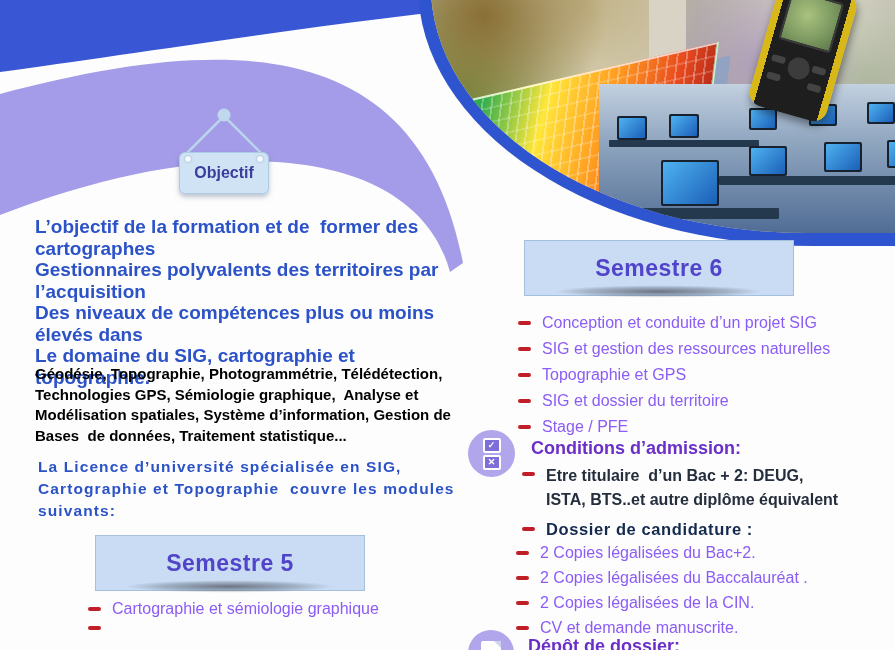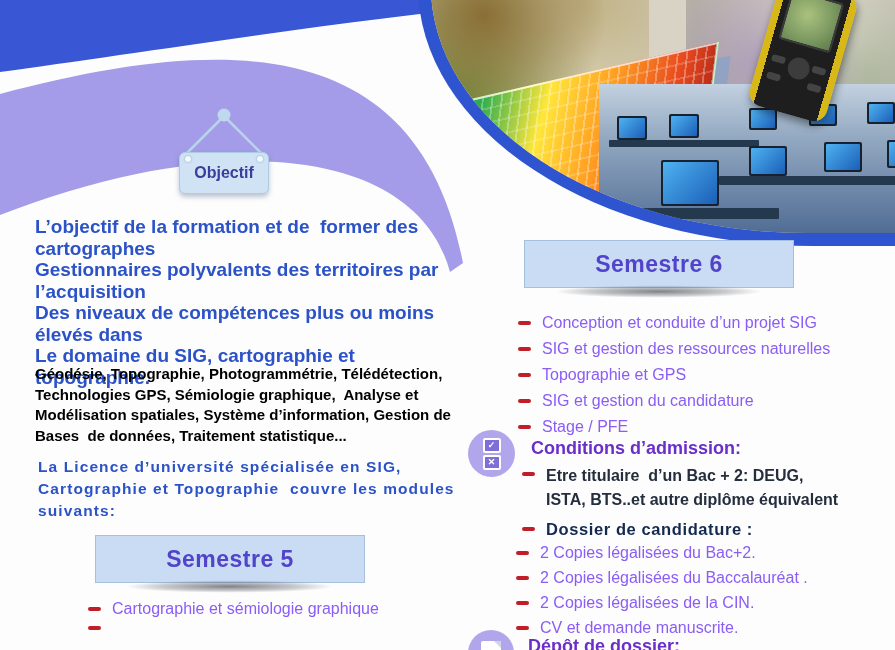--- a/index.html
+++ b/index.html
@@ -60,21 +60,21 @@
   .preline { white-space:pre-wrap; }
   .intro { left:35px; top:216px; width:440px; color:#2b52c7; font-weight:bold;
       font-size:19px; line-height:21.5px; }
   .comp-head { left:35px; top:320px; width:440px; color:#1c355f; font-weight:bold;
       font-size:15.5px; line-height:22px; }
   .comp-body { left:35px; top:364px; width:445px; color:#000000; font-weight:600;
       font-size:15px; line-height:20.5px; }
   .licence { left:38px; top:456px; width:450px; color:#2b52c7; font-weight:bold;
       font-size:15.5px; line-height:22px; letter-spacing:1.1px; }
 
-  .sem-box { position:absolute; width:270px; height:48px; background:#c9dcf4;
+  .sem-box { position:absolute; width:270px; height:56px; background:#c9dcf4;
       border:1px solid #a5c0dd; display:flex; align-items:center; justify-content:center;
       font-size:23px; font-weight:bold; color:#5144ca; letter-spacing:0.5px; }
   .sem-shadow { position:absolute; width:215px; height:13px; border-radius:50%;
       background: radial-gradient(ellipse at center, rgba(45,50,60,.6) 0%, rgba(45,50,60,.25) 45%, transparent 68%); }
 
   .module-list { list-style:none; }
   .module-item { display:flex; align-items:center; margin-bottom:8px;
       color:#8b5cf6; font-size:16px; font-weight:400; }
   .dash { flex:0 0 auto; width:13px; height:4px; border-radius:2px; background:#c11f28; margin-right:11px; }
   .dash.small-top { align-self:flex-start; margin-top:8px; }
@@ -201,21 +201,21 @@
     <li class="module-item">
       <span class="dash"></span>
       <span>SIG et gestion des ressources naturelles</span>
     </li>
     <li class="module-item">
       <span class="dash"></span>
       <span>Topographie et GPS</span>
     </li>
     <li class="module-item">
       <span class="dash"></span>
-      <span>SIG et gestion du candidature</span>
+      <span>SIG et dossier du territoire</span>
     </li>
     <li class="module-item">
       <span class="dash"></span>
       <span>Stage / PFE</span>
     </li>
   </ul>
 
   <div class="adm-circle z3" style="left:468px; top:430px;">
     <div class="cbx">✓</div>
     <div class="cbx">✕</div>

